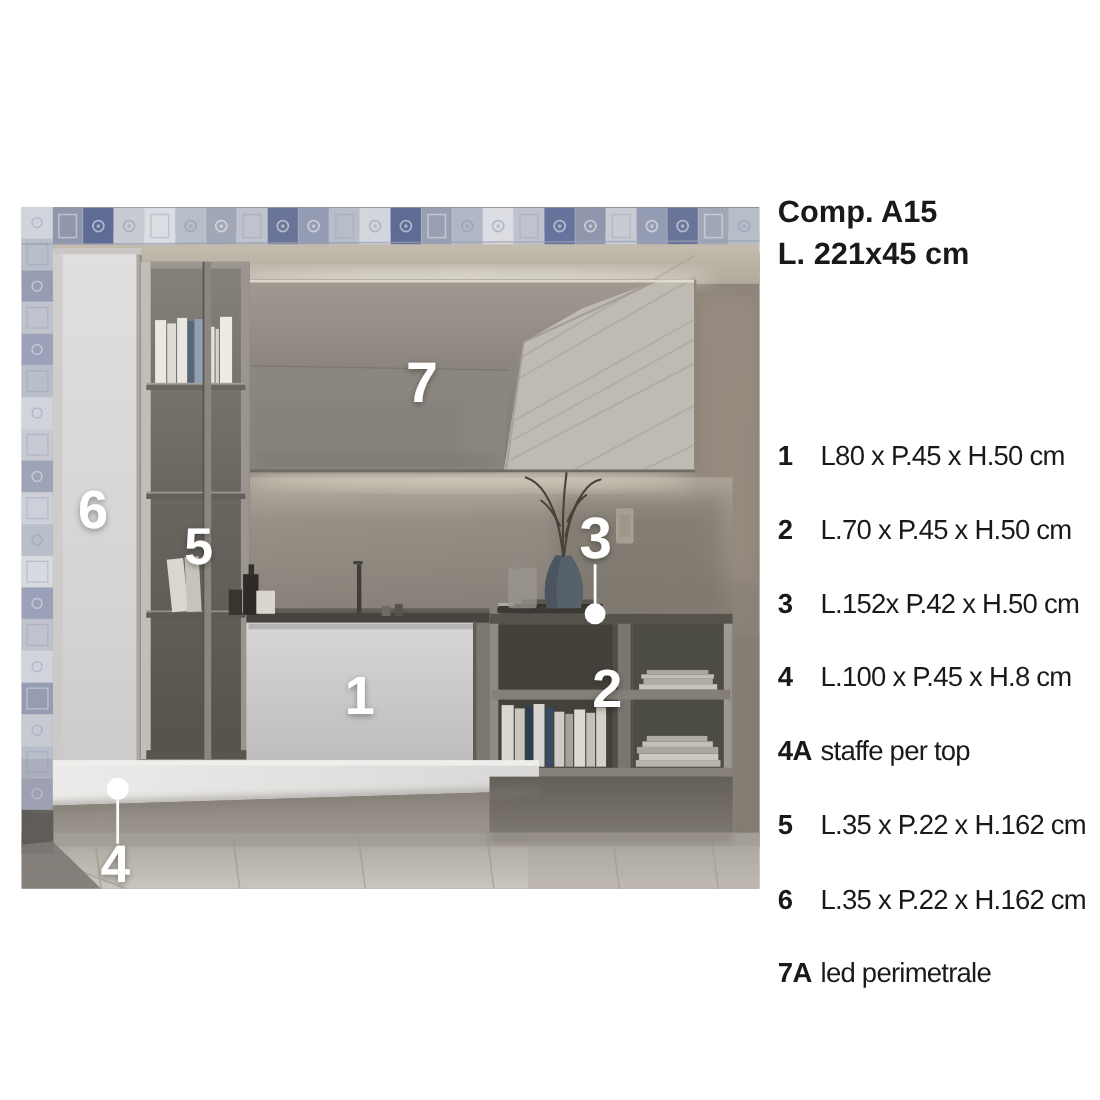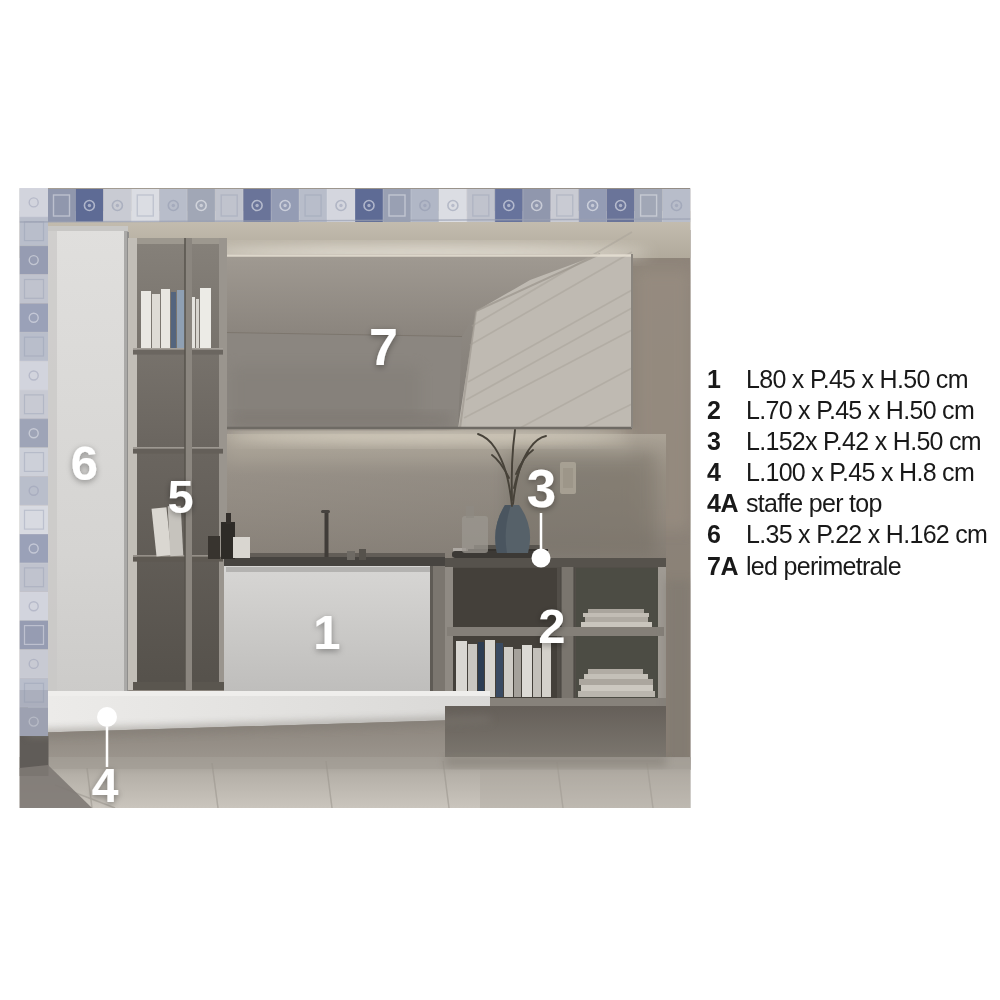--- a/index.html
+++ b/index.html
@@ -1,20 +1,20 @@
 <!DOCTYPE html>
 <html><head><meta charset="utf-8"><title>Comp. A15</title>
 <style>
 html,body{margin:0;padding:0;background:#ffffff;}
 #page{position:relative;width:1000px;height:1000px;overflow:hidden;background:#ffffff;
   font-family:"Liberation Sans",sans-serif;}
 .title{position:absolute;left:707px;top:174px;font-size:28px;font-weight:bold;
   line-height:38px;color:#191919;letter-spacing:0px;white-space:nowrap;}
 .specs{position:absolute;left:707px;top:364px;font-size:25px;color:#191919;white-space:nowrap;}
-.specs .row{height:31.1px;line-height:31.1px;letter-spacing:-0.7px;}
+.specs .row{height:31.1px;line-height:31.1px;letter-spacing:-0.7px;margin-top:36px;}
 .specs b{display:inline-block;min-width:39px;font-weight:bold;letter-spacing:-0.5px;}
 </style></head>
 <body>
 <div id="page">
 
 <svg width="1000" height="1000" viewBox="0 0 1000 1000" style="position:absolute;left:0;top:0">
 <defs>
 <linearGradient id="wallG" x1="0" y1="0" x2="0.7" y2="1">
  <stop offset="0" stop-color="#a59e94"></stop>
           <stop offset="0.45" stop-color="#948d86"></stop>
@@ -437,22 +437,24 @@
 <rect x="19.5" y="707.2" width="28.5" height="28.84" fill="#a1a7b6"></rect>
 <circle cx="33.7" cy="721.6" r="4.5" fill="none" stroke="#ffffff" stroke-width="1.4" opacity="0.45"></circle>
 <line x1="19.5" y1="707.2" x2="48" y2="707.2" stroke="#e8eaf0" stroke-width="0.8" opacity="0.3"></line>
 <rect x="19.5" y="188" width="28.5" height="548" fill="#c3c7d2" opacity="0.12"></rect>
 <rect x="19.5" y="690" width="28.5" height="46" fill="#8a8da0" opacity="0.3"></rect>
 
 <line x1="19.5" y1="222" x2="690.5" y2="219" stroke="#9aa0b2" stroke-width="1.5" opacity="0.7"></line>
 </g>
 </svg>
 
+<div class="title">Comp. A15<br>L. 221x45 cm</div>
 
 <div class="specs">
 <div class="row"><b>1</b><span>L80 x P.45 x H.50 cm</span></div>
 <div class="row"><b>2</b><span>L.70 x P.45 x H.50 cm</span></div>
 <div class="row"><b>3</b><span>L.152x P.42 x H.50 cm</span></div>
 <div class="row"><b>4</b><span>L.100 x P.45 x H.8 cm</span></div>
 <div class="row"><b>4A</b><span>staffe per top</span></div>
+<div class="row"><b>5</b><span>L.35 x P.22 x H.162 cm</span></div>
 <div class="row"><b>6</b><span>L.35 x P.22 x H.162 cm</span></div>
 <div class="row"><b>7A</b><span>led perimetrale</span></div>
 </div>
 </div>
 </body></html>

